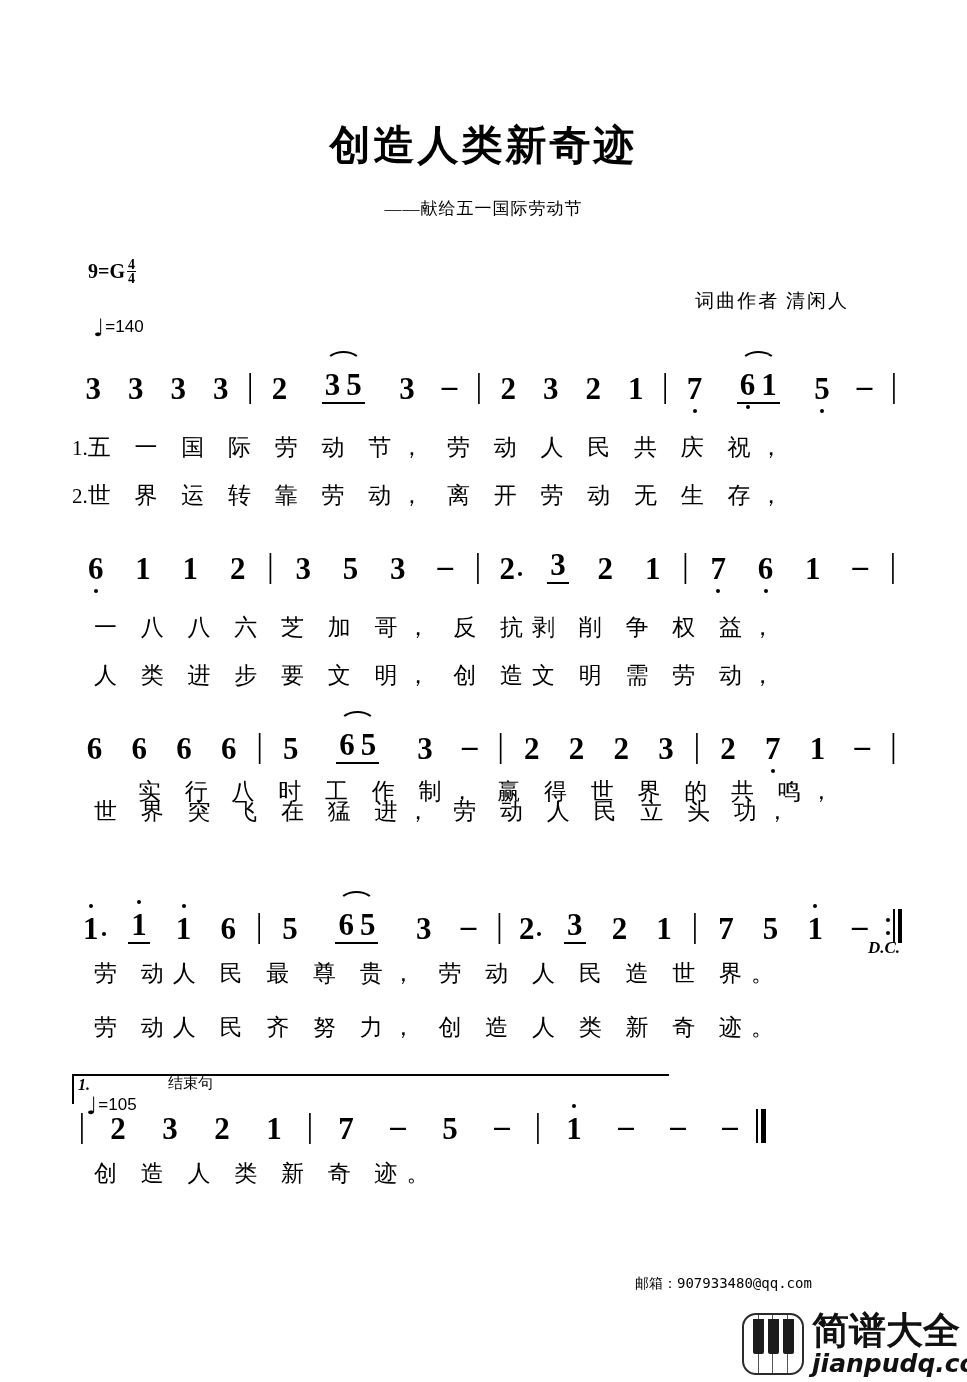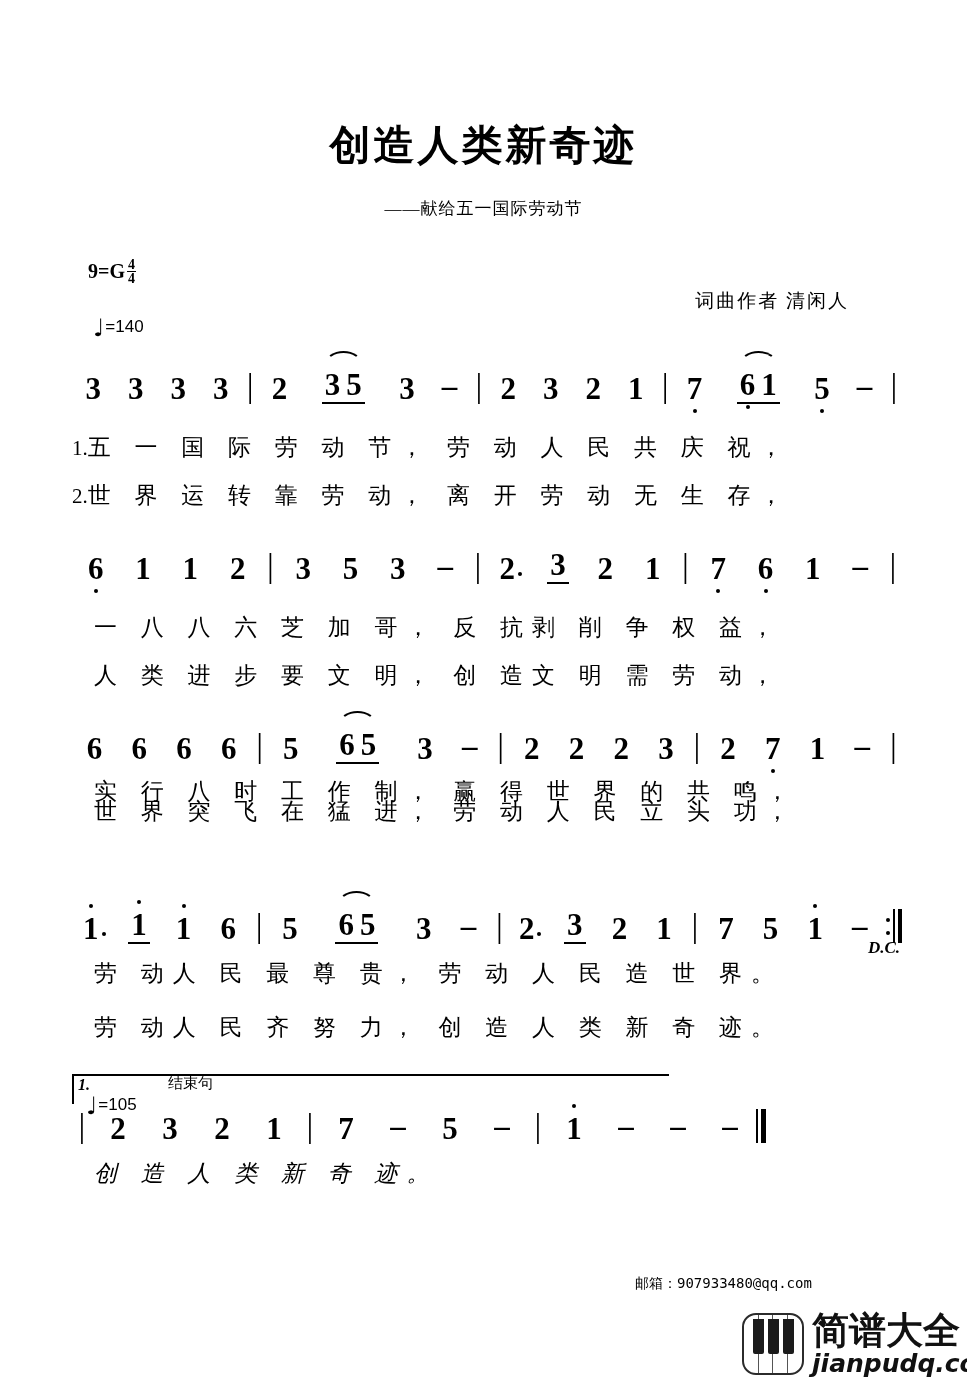--- a/index.html
+++ b/index.html
@@ -460,21 +460,21 @@
         </span></span>
       <span style="display: inline-block; width: 52px; text-align: center;"><span style="display: inline-flex; align-items: flex-end;">
           <span class="note">7<i class="odot-lo"></i></span>
         </span></span>
       <span style="display: inline-block; width: 52px; text-align: center;"><span style="display: inline-flex; align-items: flex-end;">
           <span class="note">1</span>
         </span></span>
       <span class="dash" style="width: 52px;">–</span>
       <span class="bar" style="display: inline-block; width: 20px; text-align: center;">|</span>
     </div>
-    <div class="lyricline" style="top: 776px;"><span style="display: inline-block; width: 22px;"></span><span style="letter-spacing: 9px;">实 行 八 时 工 作 制， 赢 得 世 界 的 共 鸣，</span></div>
+    <div class="lyricline" style="top: 776px;"><span style="display: inline-block; width: 22px;"></span><span style="letter-spacing: 9px; margin-left: 44px;">实 行 八 时 工 作 制， 赢 得 世 界 的 共 鸣，</span></div>
     <div class="lyricline" style="top: 796px;"><span style="display: inline-block; width: 22px;"></span><span style="letter-spacing: 9px;">世 界 突 飞 在 猛 进， 劳 动 人 民 立 头 功，</span></div>
     <div class="staffline" style="top: 898px;">
       <span style="display: inline-block; width: 52px; text-align: center;"><span style="display: inline-flex; align-items: flex-end;">
           <span class="note">1<i class="odot-hi"></i></span>
           <i class="adot"></i>
         </span></span>
       <span style="display: inline-block; width: 52px; text-align: center;"><span class="beamgrp">
           <span class="note" style="margin: 0px 3px;">1<i class="odot-hi"></i></span>
         </span></span>
       <span style="display: inline-block; width: 52px; text-align: center;"><span style="display: inline-flex; align-items: flex-end;">
@@ -560,21 +560,21 @@
           <span class="note">1<i class="odot-hi"></i></span>
         </span></span>
       <span class="dash" style="width: 52px;">–</span>
       <span class="dash" style="width: 52px;">–</span>
       <span class="dash" style="width: 52px;">–</span>
       <span class="finalbar">
         <span class="thin"></span>
         <span class="thick"></span>
       </span>
     </div>
-    <div class="lyricline" style="top: 1158px;"><span style="display: inline-block; width: 22px;"></span><span style="letter-spacing: 9px; font-style: italic;">创 造 人 类 新 奇 迹。</span></div>
+    <div class="lyricline" style="top: 1158px;"><span style="display: inline-block; width: 22px;"></span><span style="letter-spacing: 9px;">创 造 人 类 新 奇 迹。</span></div>
     <div class="volta" style="left: 72px; top: 1074px; width: 595px; height: 28px;"></div>
     <div class="volta-label" style="left: 78px; top: 1076px;">1.</div>
     <div class="endmark" style="left: 168px; top: 1074px;">结束句</div>
     <div class="tempo1" style="left: 86px; top: 1093px;">
       <span class="qnote">♩</span>
       <span>=105</span>
     </div>
     <div class="dcmark" style="left: 868px; top: 938px;">D.C.</div>
   </div>
 

